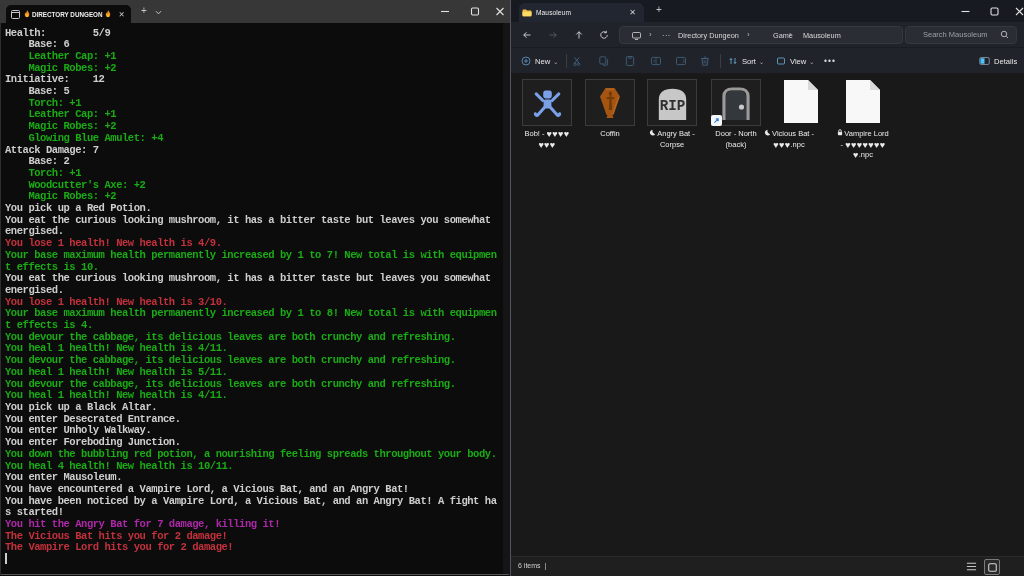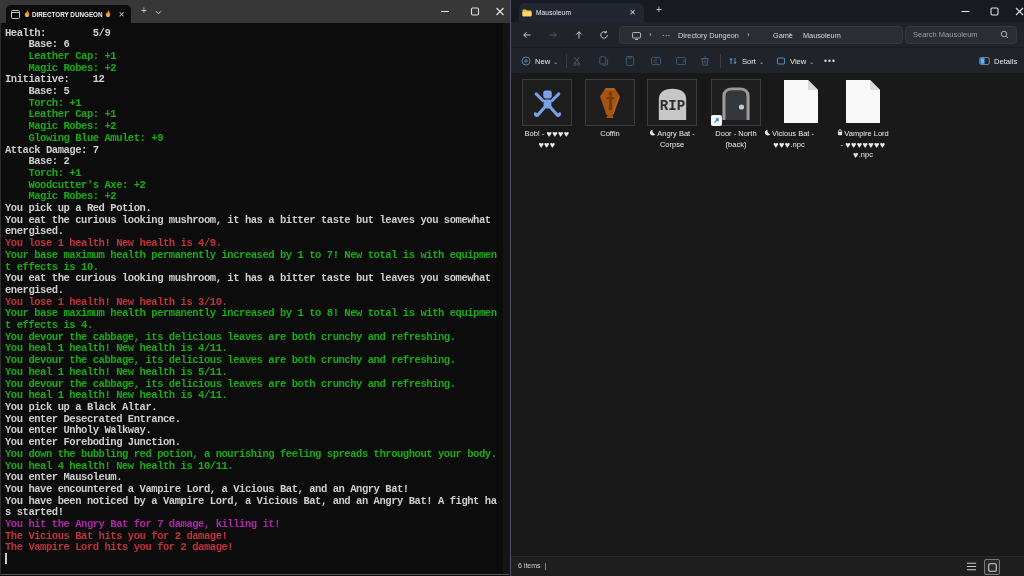--- a/index.html
+++ b/index.html
@@ -75,21 +75,21 @@
   </svg>
   <div class="abs" id="tbody">Health:        5/9
     Base: 6
 <span class="g">    Leather Cap: +1</span>
 <span class="g">    Magic Robes: +2</span>
 Initiative:    12
     Base: 5
 <span class="g">    Torch: +1</span>
 <span class="g">    Leather Cap: +1</span>
 <span class="g">    Magic Robes: +2</span>
-<span class="g">    Glowing Blue Amulet: +9</span>
+<span class="g">    Glowing Blue Amulet: +4</span>
 Attack Damage: 7
     Base: 2
 <span class="g">    Torch: +1</span>
 <span class="g">    Woodcutter's Axe: +2</span>
 <span class="g">    Magic Robes: +2</span>
 You pick up a Red Potion.
 You eat the curious looking mushroom, it has a bitter taste but leaves you somewhat
 energised.
 <span class="r">You lose 1 health! New health is 4/9.</span>
 <span class="g">Your base maximum health permanently increased by 1 to 7! New total is with equipmen</span>
@@ -161,21 +161,21 @@
         </svg>
       <span class="crumbsep" style="left:29px;">›</span>
         <span class="crumb" style="left:42px;color:#cfcfcf;letter-spacing:.5px;">···</span>
         <span class="crumb" style="left:58px;">Directory Dungeon</span>
         <span class="crumbsep" style="left:127px;">›</span>
         <span class="crumb" style="left:153px;text-align:right;">Game</span>
         <span class="crumbsep" style="left:169px;">›</span>
         <span class="crumb" style="left:183px;">Mausoleum</span>
     </div>
     <div class="srch">
-        <span style="margin-left:7px;">Search Mausoleum</span>
+        <span style="margin-left:17px;">Search Mausoleum</span>
         <svg style="margin-left:auto;margin-right:7px;" width="9" height="9" viewBox="0 0 18 18">
           <circle cx="8" cy="8" r="5.5" fill="none" stroke="#c9c9c9" stroke-width="1.7"></circle>
           <path d="M12.5 12.5 16 16" stroke="#c9c9c9" stroke-width="1.7"></path>
         </svg>
       </div>
   </div>
   <div class="abs" id="etool">
     <div class="tgrp" style="left:10px;">
         <svg width="10" height="10" viewBox="0 0 20 20">
           <circle cx="10" cy="10" r="8" fill="none" stroke="#5a8db8" stroke-width="1.8"></circle>

